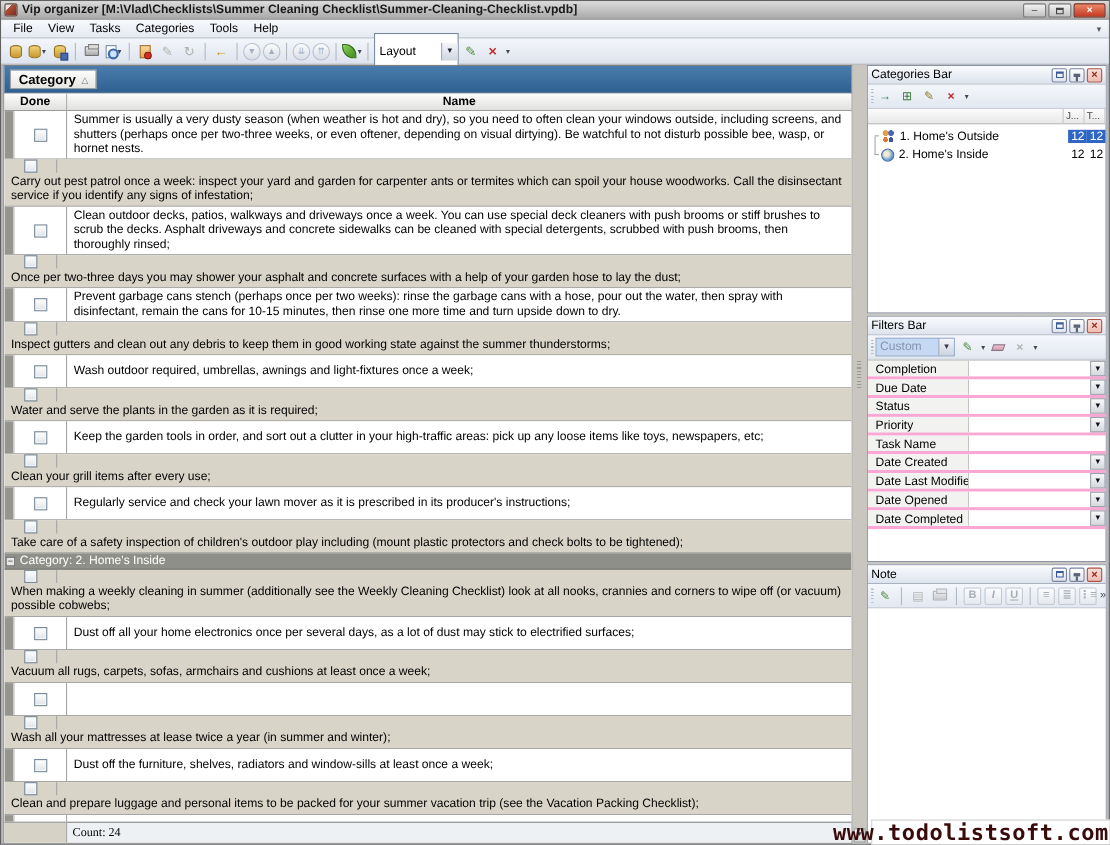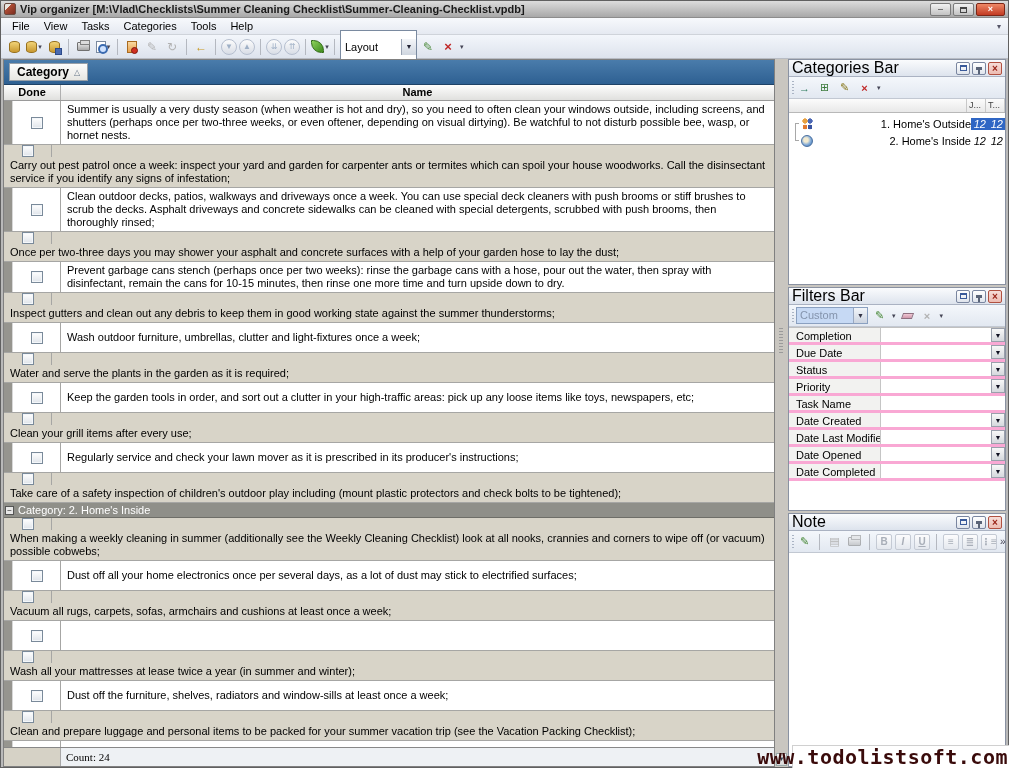--- a/index.html
+++ b/index.html
@@ -75,21 +75,21 @@
   .vsplit .grip { position:absolute; left:4px; top:38%; width:4px; height:26px; background:repeating-linear-gradient(#9a9a9a 0 1px,transparent 1px 3px); }
   .vsplit .sbottom { position:absolute; left:1px; bottom:1px; width:11px; height:13px; border:1px solid #9aa; background:linear-gradient(#f8f8f8,#d8d8d8); font-size:6px; text-align:center; line-height:11px; color:#345; }
 
   
   .rightcol { width:218px; flex:none; display:flex; flex-direction:column; gap:2px; background:#c9c6c0; }
   .panel { border:1px solid #8a92a2; background:#fff; display:flex; flex-direction:column; min-height:0; }
   .panel.cats { height:226px; flex:none; }
   .panel.filters { height:224px; flex:none; }
   .panel.note { flex:1; }
   .ptitle { height:17px; background:linear-gradient(#fafbfd,#dde3ed); border-bottom:1px solid #aab2c2; display:flex; align-items:center; padding:0 3px; flex:none; }
-  .ptitle .pname { flex:1; font-size:16px; }
+  .ptitle .pname { flex:1; font-size:11px; }
   .pbtn { width:14px; height:13px; border:1px solid #7a86a0; border-radius:2px; background:linear-gradient(#ffffff,#dfe4ec); margin-left:2px; display:flex; align-items:center; justify-content:center; flex:none; }
   .pbtn .floatbox { width:7px; height:6px; border:1px solid #3a5a9a; border-top-width:2px; }
   .pbtn .pinhead { width:6px; height:3px; background:#5a6478; position:relative; }
   .pbtn .pinhead::after { content:""; position:absolute; left:2px; top:3px; width:2px; height:4px; background:#5a6478; }
   .pbtn.close { background:linear-gradient(#f6ddd8,#edbcb2); border-color:#b05040; color:#9a2418; font-weight:bold; font-size:10px; }
 
   .ptools { height:22px; background:linear-gradient(#f4f7fb,#e2e8f1); border-bottom:1px solid #c2c8d2; display:flex; align-items:center; padding:0 3px 0 7px; gap:3px; flex:none; position:relative; }
   .ptools::before { content:""; position:absolute; left:3px; top:4px; bottom:4px; width:2px; background:repeating-linear-gradient(#aab4c4 0 1px,transparent 1px 3px); }
   .pico { min-width:17px; height:17px; display:flex; align-items:center; justify-content:center; font-size:11px; border-radius:2px; }
 
@@ -101,22 +101,22 @@
   .tree .connector { position:absolute; left:6px; top:11px; height:17px; border-left:1px solid #a8a8a8; }
   .citem { display:flex; align-items:center; height:17px; padding-left:12px; position:relative; }
   .citem::before { content:""; position:absolute; left:6px; top:8px; width:4px; border-top:1px solid #a8a8a8; }
   .cicon { width:13px; height:12px; margin-right:4px; flex:none; }
   .cicon.people { background:
       radial-gradient(circle at 4px 3px,#e8a040 2.4px,transparent 2.9px),
       radial-gradient(circle at 9px 3px,#4a66b4 2.4px,transparent 2.9px),
       radial-gradient(ellipse 3.2px 4px at 4px 9px,#e07830 60%,transparent 65%),
       radial-gradient(ellipse 3.2px 4px at 9px 9px,#3a54a0 60%,transparent 65%); }
   .cicon.globe { width:12px; border-radius:50%; background:radial-gradient(circle at 4px 4px,#f2ead0 25%,#7aa6d8 60%,#3a6aa0); border:1px solid #4a70a0; }
-  .clabel { flex:1; white-space:nowrap; overflow:hidden;text-align:right; }
-  .cnum { width:17px; text-align:right; padding-right:2px; flex:none;font-style:italic; }
+  .clabel { flex:1; white-space:nowrap; overflow:hidden; }
+  .cnum { width:17px; text-align:right; padding-right:2px; flex:none; }
   .citem.sel .cnum { background:#2f66c4; color:#fff; }
 
   
   .fgrid { flex:1; border-top:1px solid #c0c0c0; }
   .frow { display:flex; height:17px; border-bottom:3px solid #f9a8d4; }
   .frow .flabel { width:92px; flex:none; background:#f2f2f0; border-right:1px solid #c5c5c5; padding:2px 0 0 7px; white-space:nowrap; overflow:hidden; }
   .frow .fval { flex:1; background:#fff; }
   .frow .fdd { width:14px; flex:none; border:1px solid #9aa0ac; background:linear-gradient(#f8f8f8,#d5d8dd); font-size:7px; text-align:center; line-height:14px; color:#112; }
   .eraser { width:11px; height:6px; background:linear-gradient(#f0c8d4,#d098ac); border:1px solid #907080; transform:skewX(-20deg); }
   .custom-combo { display:flex; border:1px solid #8aa0c0; height:17px; }
@@ -282,21 +282,21 @@
               <span class="cb"></span>
             </span>
     <span class="namecell">Inspect gutters and clean out any debris to keep them in good working state against the summer thunderstorms;</span>
   </div>
 
   <div class="trow">
     <span class="strip"></span>
     <span class="donecell">
               <span class="cb"></span>
             </span>
-    <span class="namecell">Wash outdoor furniture, umbrellas, clutter and light-fixtures once a week;</span>
+    <span class="namecell">Wash outdoor required, umbrellas, awnings and light-fixtures once a week;</span>
   </div>
 
   <div class="trow shaded">
     <span class="strip"></span>
     <span class="donecell">
               <span class="cb"></span>
             </span>
     <span class="namecell">Water and serve the plants in the garden as it is required;</span>
   </div>
 

